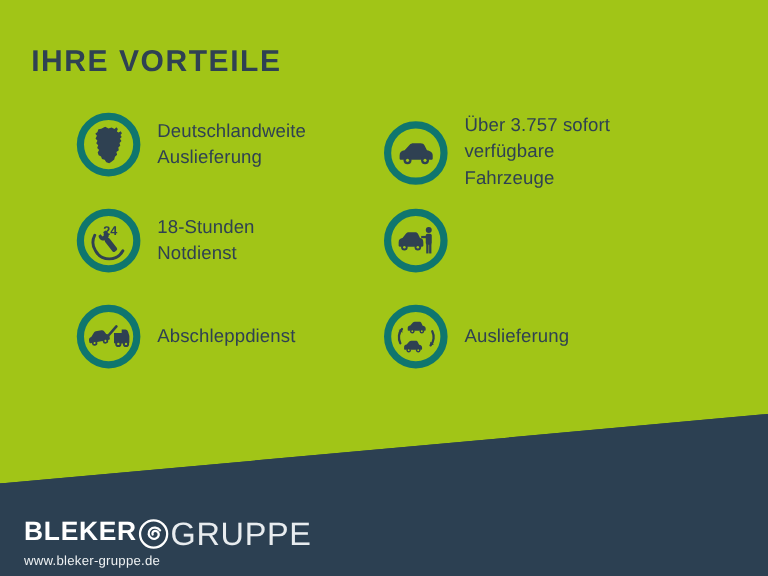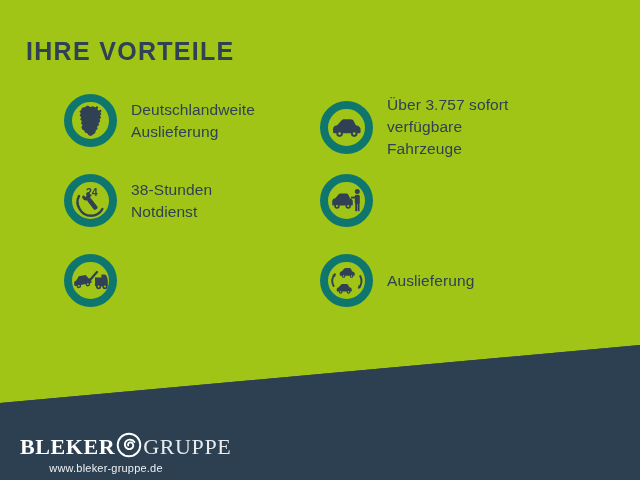--- a/index.html
+++ b/index.html
@@ -66,21 +66,21 @@
     align-items: center;
     gap: 14px;
   }
   .benefit-item.col-left  { left: 64px;  }
   .benefit-item.col-right { left: 320px; }
 
   .icon-circle {
     flex: 0 0 auto;
     width: 53px;
     height: 53px;
-    border: 8px solid #0f766e;
+    border: 6px solid #0f766e;
     border-radius: 50%;
     box-sizing: border-box;
     display: flex;
     align-items: center;
     justify-content: center;
   }
   .icon-circle svg { display: block; }
 
   .benefit-label {
     font-size: 15.5px;
@@ -92,45 +92,43 @@
 
   
   #footer-logo {
     position: absolute;
     left: 20px;
     top: 432px;
     width: 240px;
   }
   #logo-lockup {
     display: flex;
-    align-items: flex-end;
+    align-items: flex-start;
     height: 26px;
-    font-family: Liberation Serif, serif;
   }
   #logo-bleker {
     font-size: 22px;
     font-weight: bold;
     letter-spacing: 0.6px;
     color: #ffffff;
     line-height: 1;
   }
   #logo-mark {
     margin: 0 1px 0 1px;
     display: block;
   }
   #logo-gruppe {
-    font-size: 22px;
+    font-size: 27px;
     font-weight: normal;
     letter-spacing: 0.6px;
     color: #e8ecef;
     line-height: 1;
   }
   #logo-url {
     margin-top: 4px;
-    text-align: center;
     width: 172px;
     font-size: 11px;
     letter-spacing: 0.2px;
     color: #eef1f3;
   }
 </style>
 </head>
 <body>
 
 <div id="slide">
@@ -176,21 +174,21 @@
         <span class="icon-circle">
           <svg width="34" height="34" viewBox="0 0 34 34" aria-hidden="true">
             <path d="M5.0 12.0 A13 13 0 0 0 5.6 25.0 A13 13 0 0 0 28.4 25.0" fill="none" stroke="#2f4152" stroke-width="2.4" stroke-linecap="round"></path>
             <text x="12.0" y="11.6" font-family="'Liberation Sans', sans-serif" font-size="10.5" font-weight="bold" fill="#2f4152">24</text>
             <g transform="rotate(-38 17 18)">
               <rect x="14.6" y="14.0" width="4.6" height="13.0" rx="1.6" fill="#2f4152"></rect>
               <path fill="#2f4152" d="M13.3 8.2 L15.6 8.2 L15.6 10.6 L18.2 10.6 L18.2 8.2 L20.5 8.2 C21.5 9.6 21.6 12.0 20.2 13.4 C18.6 15.0 15.2 15.0 13.6 13.4 C12.2 12.0 12.3 9.6 13.3 8.2 Z"></path>
             </g>
           </svg>
         </span>
-        <span class="benefit-label">38-Stunden
+        <span class="benefit-label">18-Stunden
 Notdienst</span>
       </div>
 
       <div class="benefit-item col-right">
         <span class="icon-circle">
           <svg width="34" height="26" viewBox="0 0 34 26" aria-hidden="true">
 
             <path fill="#2f4152" d="M2.2 14.0 C2.2 11.6 3.4 10.6 5.4 10.3 L8.4 6.5 C9.0 5.8 9.8 5.5 10.7 5.5 L16.0 5.5 C17.1 5.5 17.9 6.0 18.4 6.9 L20.0 10.3 C21.9 10.7 22.8 11.7 22.8 14.0 L22.8 16.6 C22.8 17.2 22.4 17.6 21.8 17.6 L3.2 17.6 C2.6 17.6 2.2 17.2 2.2 16.6 Z"></path>
             <circle cx="7.0" cy="18.0" r="2.7" fill="#2f4152"></circle>
             <circle cx="7.0" cy="18.0" r="1.05" fill="#a1c517"></circle>
@@ -224,20 +222,21 @@
 
             <path d="M17.0 11.0 L24.0 3.0" stroke="#2f4152" stroke-width="2.2" fill="none" stroke-linecap="round"></path>
 
             <path fill="#2f4152" d="M22.0 8.6 L28.4 8.6 L28.4 5.6 L31.4 5.6 C32.6 5.6 33.4 6.4 33.8 7.6 L34.8 11.0 L34.8 16.2 C34.8 16.8 34.4 17.2 33.8 17.2 L22.8 17.2 C22.2 17.2 22.0 16.8 22.0 16.2 Z"></path>
             <circle cx="25.6" cy="17.6" r="2.6" fill="#2f4152"></circle>
             <circle cx="25.6" cy="17.6" r="1.0" fill="#a1c517"></circle>
             <circle cx="32.0" cy="17.6" r="2.6" fill="#2f4152"></circle>
             <circle cx="32.0" cy="17.6" r="1.0" fill="#a1c517"></circle>
           </svg>
         </span>
+        <span class="benefit-label">Abschleppdienst</span>
       </div>
 
       <div class="benefit-item col-right">
         <span class="icon-circle">
           <svg width="36" height="36" viewBox="0 0 36 36" aria-hidden="true">
 
             <g transform="translate(9.5,3.2) scale(0.62)">
               <path fill="#2f4152" d="M2 12 C2 9.6 3.4 8.6 5.4 8.3 L9.0 4.2 C9.7 3.4 10.5 3.1 11.5 3.1 L17.6 3.1 C19.0 3.1 19.9 3.7 20.4 4.8 L22.2 8.4 C24.8 8.9 26.2 9.9 26.2 12.1 L26.2 14.3 C26.2 14.9 25.8 15.3 25.2 15.3 L3.0 15.3 C2.4 15.3 2 14.9 2 14.3 Z"></path>
               <circle cx="8.2" cy="15.8" r="3.0" fill="#2f4152"></circle>
               <circle cx="8.2" cy="15.8" r="1.2" fill="#a1c517"></circle>

